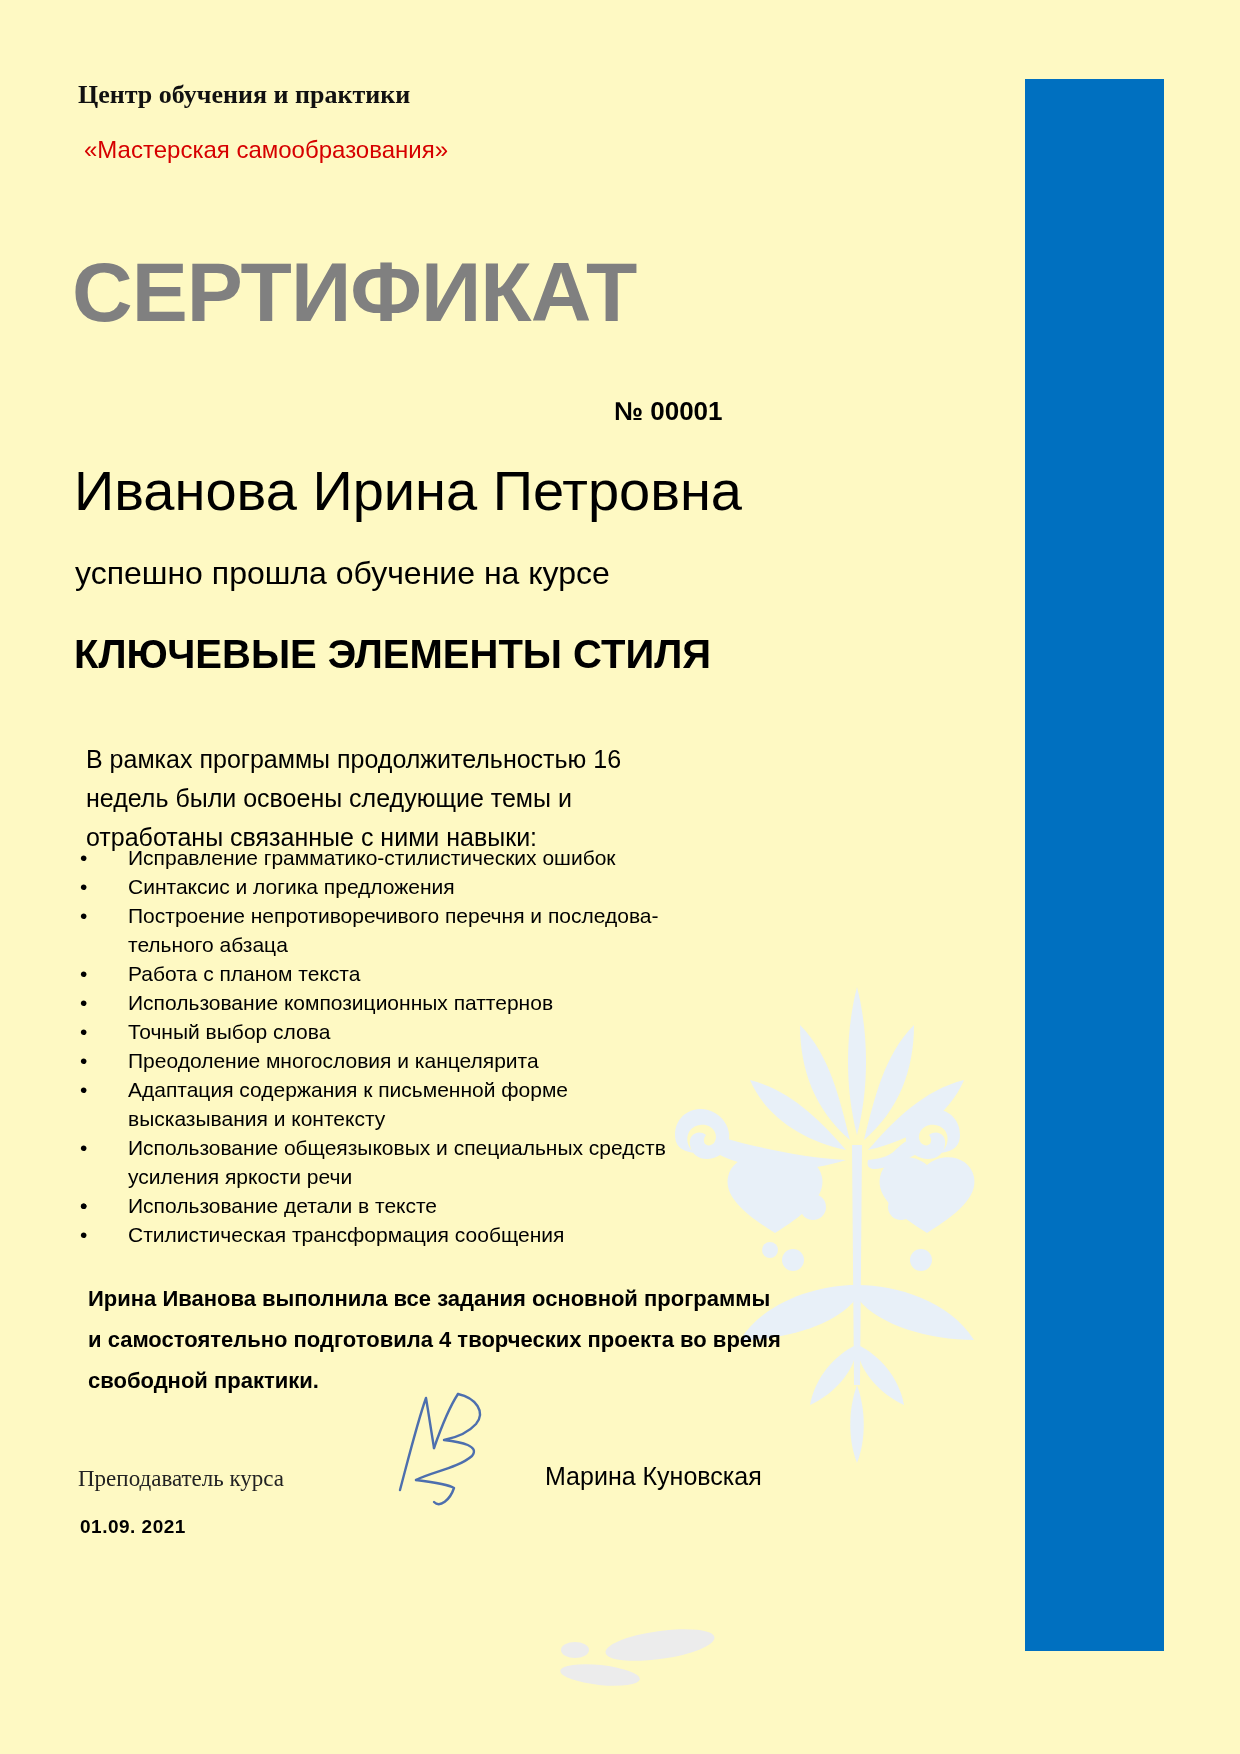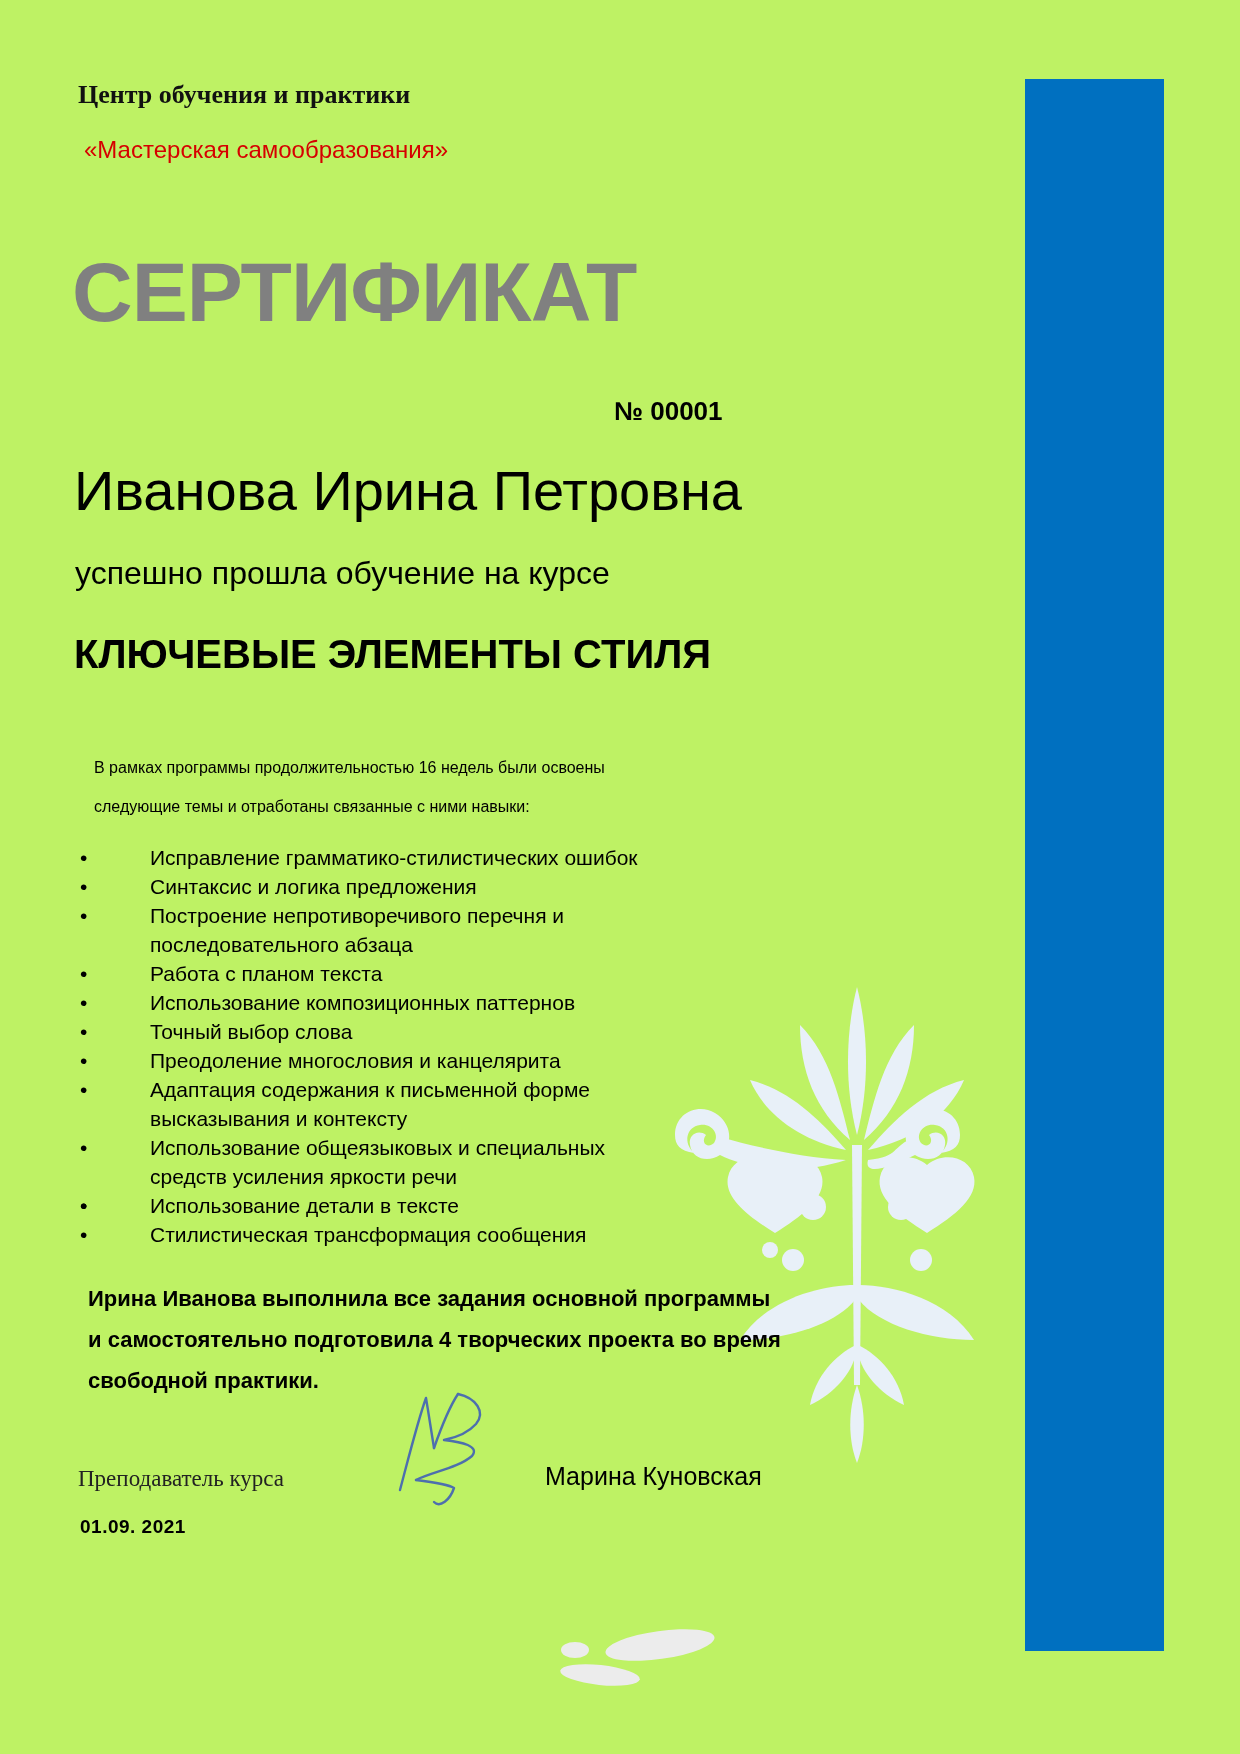--- a/index.html
+++ b/index.html
@@ -4,21 +4,21 @@
 <style>
   html, body {
     margin: 0;
     padding: 0;
     background: #ffffff;
   }
   .page {
     position: relative;
     width: 1240px;
     height: 1754px;
-    background: #bef264;
+    background: #fef9c3;
     overflow: hidden;
     font-family: "Liberation Sans", sans-serif;
     color: #000000;
   }
   .accent-bar {
     position: absolute;
     left: 1025px;
     top: 79px;
     width: 139px;
     height: 1572px;
@@ -95,23 +95,23 @@
     left: 74px;
     top: 632px;
     font-size: 40px;
     font-weight: bold;
     color: #000000;
   }
   .intro {
     position: absolute;
     left: 78px;
     top: 732px;
-    margin: 16px;
+    margin: 8px;
     width: 600px;
-    font-size: 16px;
+    font-size: 25px;
     line-height: 39px;
     color: #000000;
   }
   .topics {
     position: absolute;
     left: 78px;
     top: 843px;
     margin: 0;
     padding: 0;
     list-style: none;
@@ -127,21 +127,20 @@
   .topic .bullet {
     position: absolute;
     left: 2px;
     top: 0;
     font-size: 21px;
   }
   .topic-text {
     display: inline-block;
     max-width: 540px;
     hyphens: manual;
-    margin-left: 22px;
   }
   .achievement {
     position: absolute;
     left: 88px;
     top: 1278px;
     margin: 0;
     width: 700px;
     font-size: 22px;
     font-weight: bold;
     line-height: 41px;

